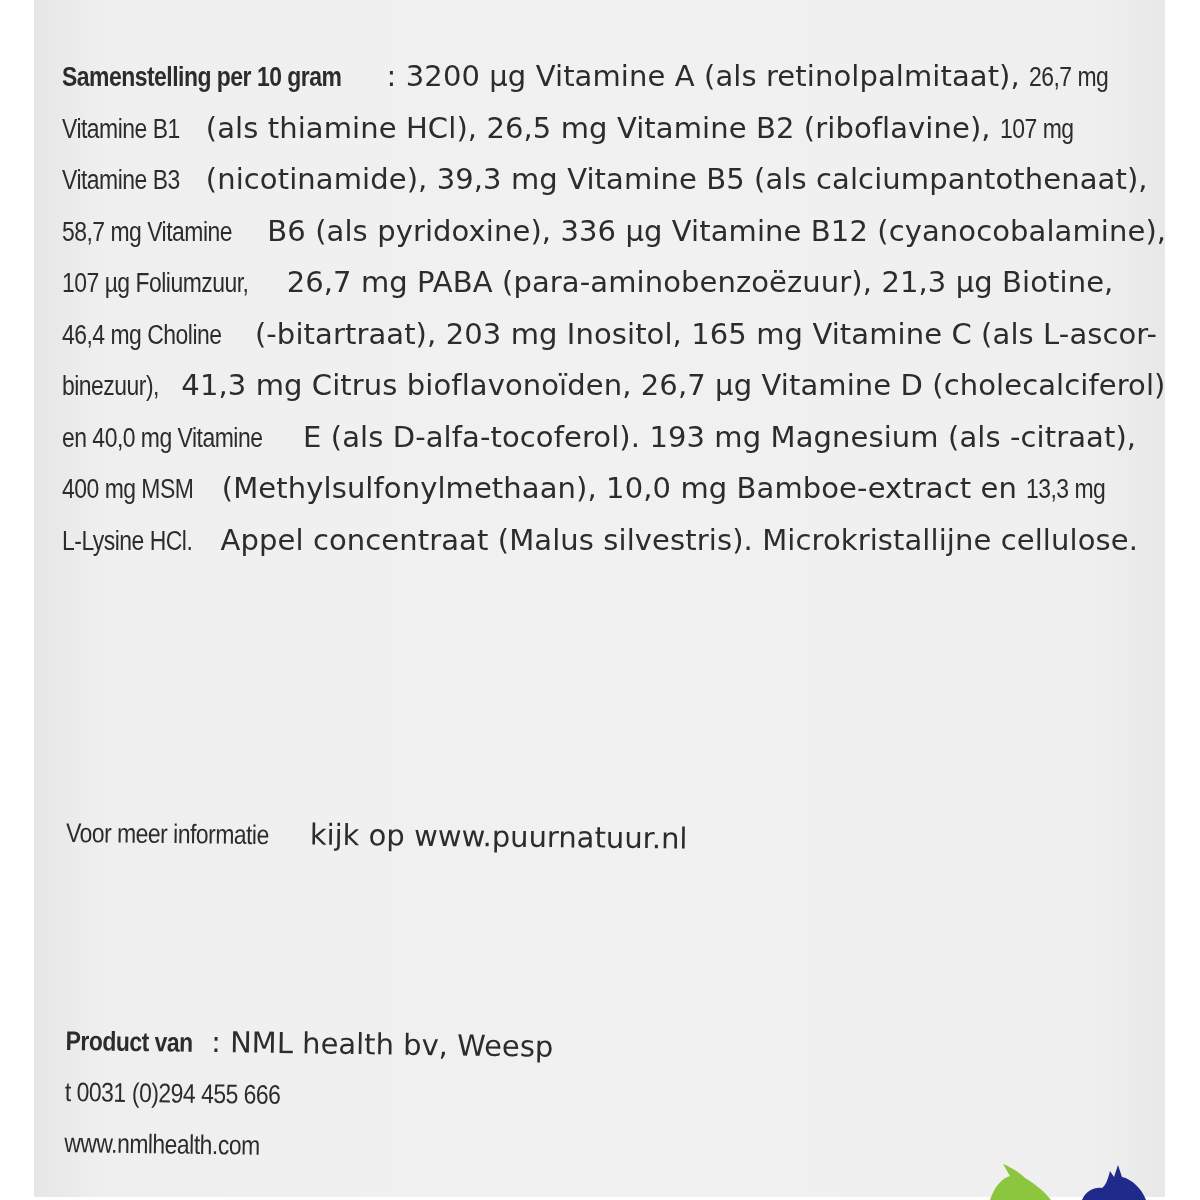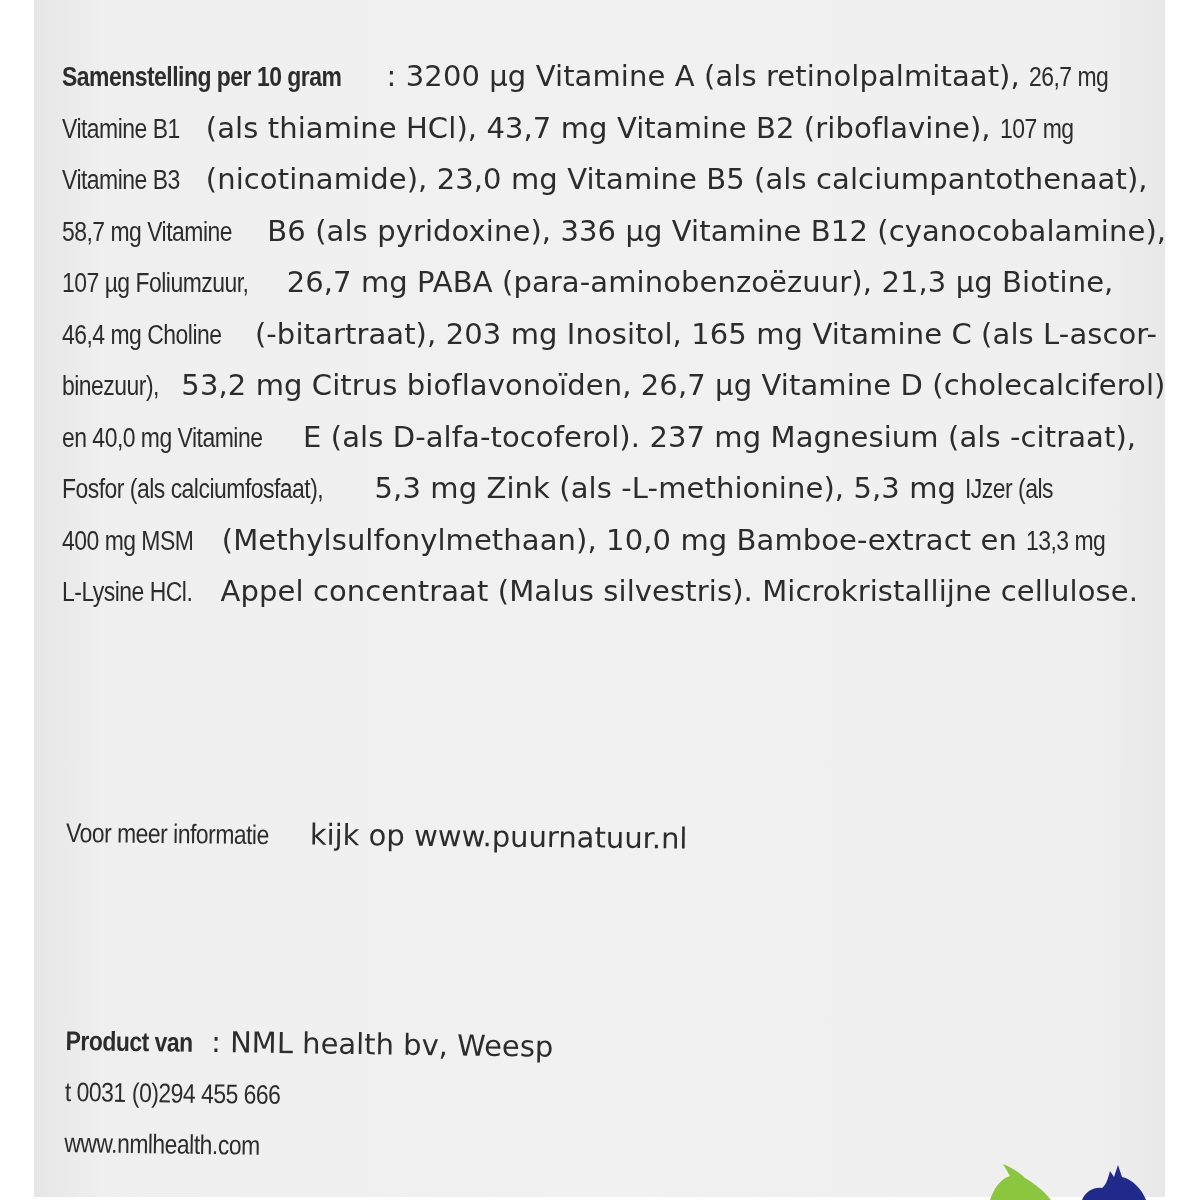--- a/index.html
+++ b/index.html
@@ -26,28 +26,27 @@
   </style>
 </head>
 <body>
 
 <div class="label-panel"></div>
 
 <div class="lines">
   <div class="line">
     <span class="c b">Samenstelling per 10 gram</span><span>:</span><span> 3200 µg Vitamine A (als retinolpalmitaat), </span><span class="c">26,7 mg</span>
   </div>
-  <div class="line"><span class="c">Vitamine B1</span><span> (als thiamine HCl), 43,7 mg Vitamine B2 (riboflavine), </span><span class="c">107 mg</span></div>
-  <div class="line"><span class="c">Vitamine B3</span><span> (nicotinamide), 23,0 mg Vitamine B5 (als calciumpantothenaat),</span></div>
+  <div class="line"><span class="c">Vitamine B1</span><span> (als thiamine HCl), 26,5 mg Vitamine B2 (riboflavine), </span><span class="c">107 mg</span></div>
+  <div class="line"><span class="c">Vitamine B3</span><span> (nicotinamide), 39,3 mg Vitamine B5 (als calciumpantothenaat),</span></div>
   <div class="line"><span class="c">58,7 mg Vitamine</span><span> B6 (als pyridoxine), 336 µg Vitamine B12 (cyanocobalamine),</span></div>
   <div class="line"><span class="c">107 µg Foliumzuur,</span><span> 26,7 mg PABA (para-aminobenzoëzuur), 21,3 µg Biotine,</span></div>
   <div class="line"><span class="c">46,4 mg Choline</span><span> (-bitartraat), 203 mg Inositol, 165 mg Vitamine C (als L-ascor-</span></div>
-  <div class="line"><span class="c">binezuur),</span><span> 53,2 mg Citrus bioflavonoïden, 26,7 µg Vitamine D (cholecalciferol)</span></div>
-  <div class="line"><span class="c">en 40,0 mg Vitamine</span><span> E (als D-alfa-tocoferol). 237 mg Magnesium (als -citraat),</span></div>
-  <div class="line"><span class="c">Fosfor (als calciumfosfaat),</span><span> 5,3 mg Zink (als -L-methionine), 5,3 mg </span><span class="c">IJzer (als</span></div>
+  <div class="line"><span class="c">binezuur),</span><span> 41,3 mg Citrus bioflavonoïden, 26,7 µg Vitamine D (cholecalciferol)</span></div>
+  <div class="line"><span class="c">en 40,0 mg Vitamine</span><span> E (als D-alfa-tocoferol). 193 mg Magnesium (als -citraat),</span></div>
   <div class="line"><span class="c">400 mg MSM</span><span> (Methylsulfonylmethaan), 10,0 mg Bamboe-extract en </span><span class="c">13,3 mg</span></div>
   <div class="line"><span class="c">L-Lysine HCl.</span><span> Appel concentraat (Malus silvestris). Microkristallijne cellulose.</span></div>
 </div>
 
 <div class="info">
   <span class="c">Voor meer informatie</span><span> kijk op www.puurnatuur.nl</span>
 </div>
 
 <div class="producer">
   <div class="row">

